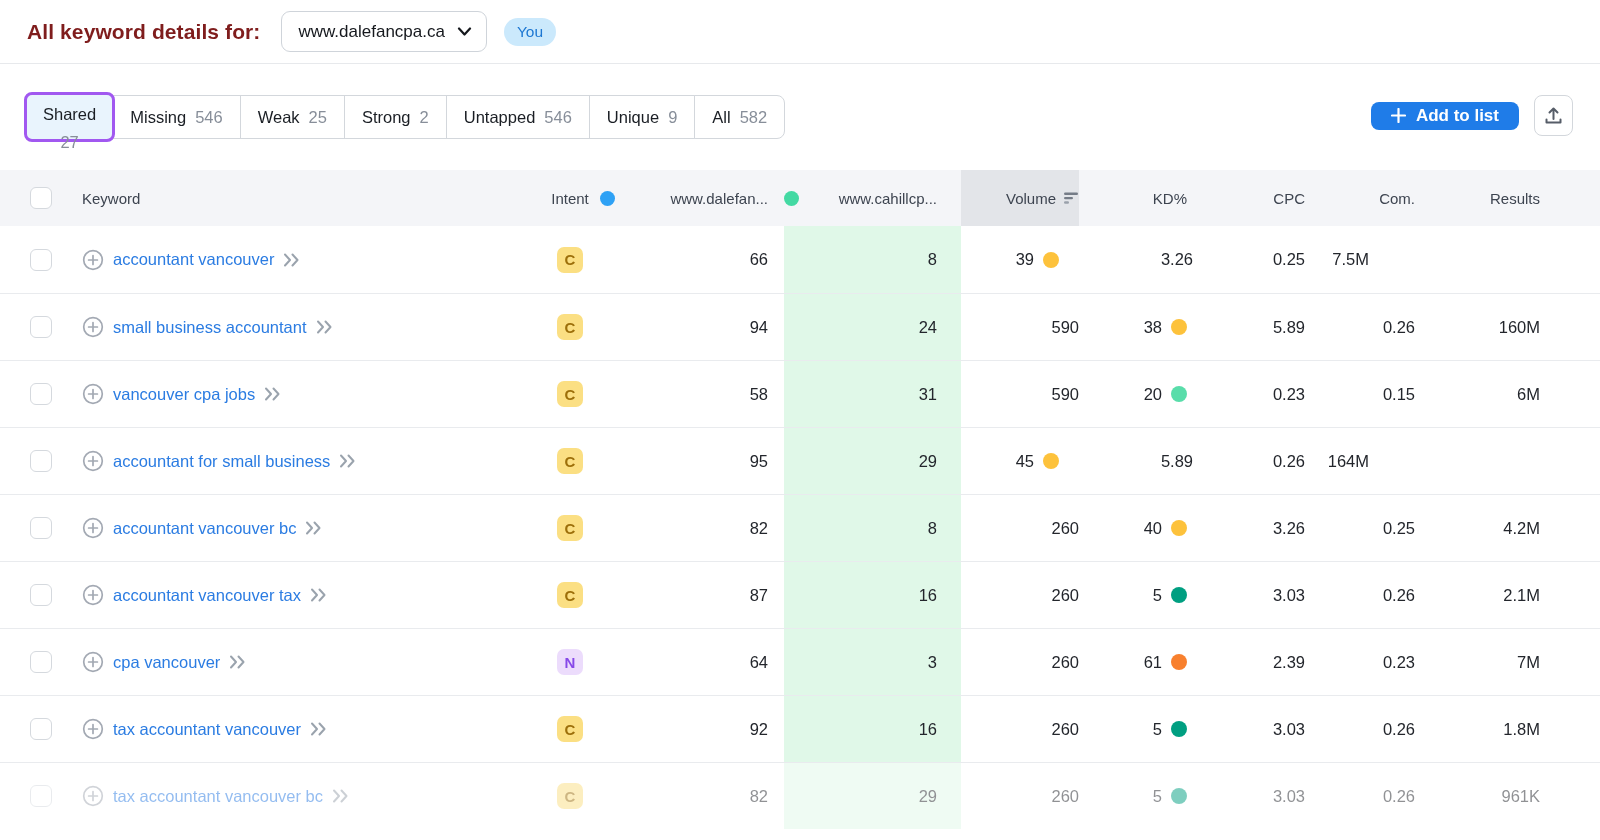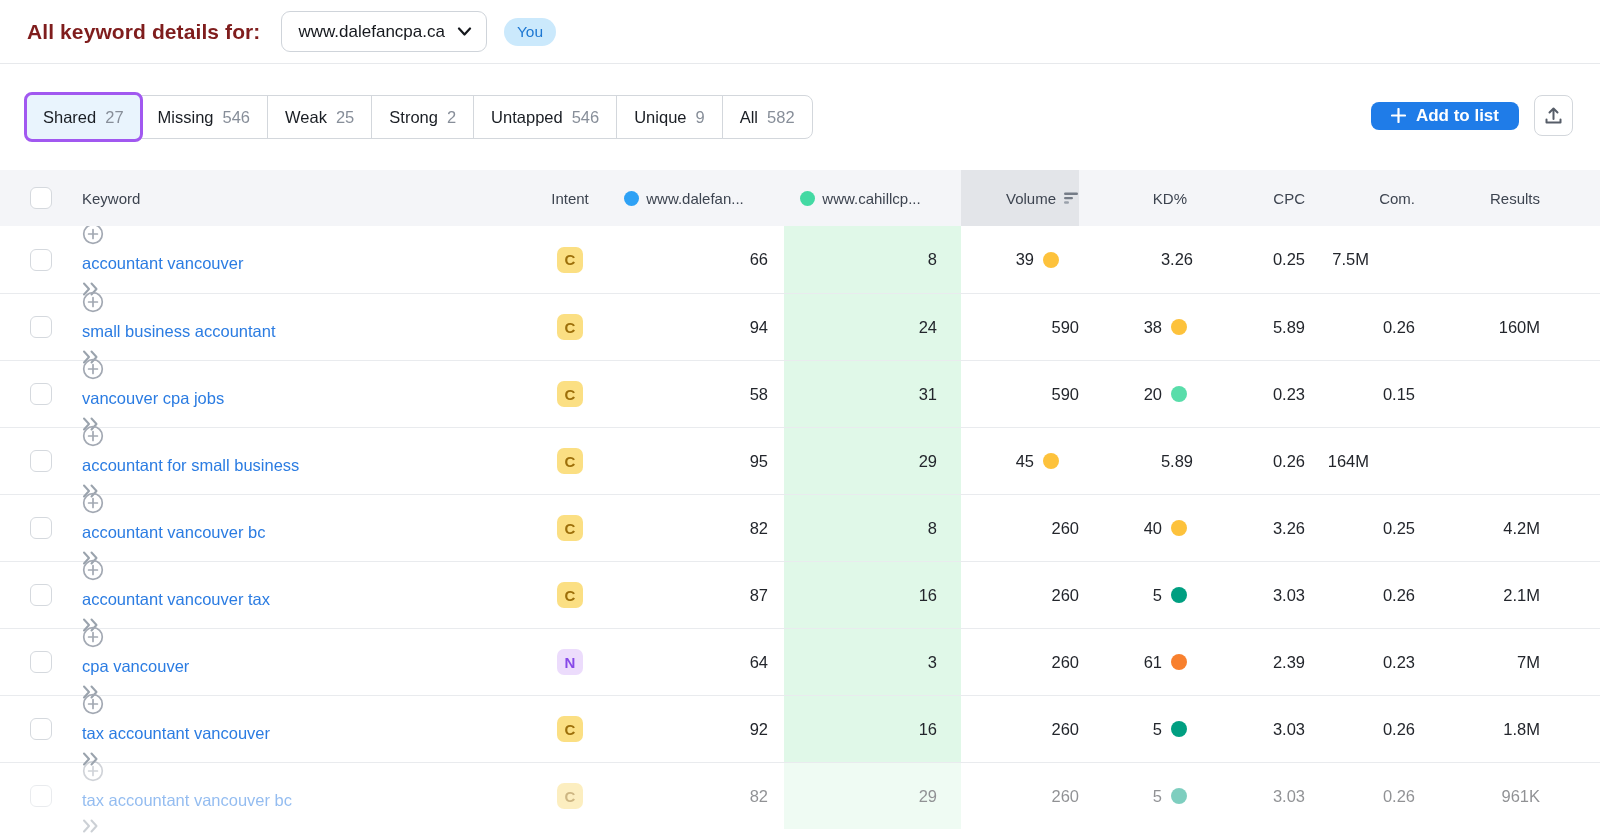--- a/index.html
+++ b/index.html
@@ -22,60 +22,60 @@
   .domain-select{margin-left:21px;height:41px;display:flex;align-items:center;gap:12px;
     border:1px solid #cfd4da;border-radius:9px;padding:0 14px 0 16px;cursor:pointer;background:#fff;}
   .domain-select .val{font-size:17px;color:#15181d;}
   .you-badge{margin-left:17px;background:var(--you-badge-bg);color:var(--you-badge-text);
     font-size:15.5px;padding:5px 13px;border-radius:15px;}
   
   .filterbar{margin:31px 27px 0 27px;display:flex;align-items:flex-start;justify-content:space-between;}
   .tabs{display:flex;}
   .tab{display:flex;align-items:center;gap:9px;background:#fff;border:1px solid #d3d7dc;
     padding:6px 17px;margin-left:-1px;cursor:pointer;font-family:inherit;height:44px;position:relative;}
-  .tab:first-child{border-top-left-radius:8px;border-bottom-left-radius:8px;margin-left:0;}
+  .tab:first-child{border-top-left-radius:8px;border-bottom-left-radius:8px;margin-left:0;flex-direction:column;}
   .tab:last-child{border-top-right-radius:8px;border-bottom-right-radius:8px;}
   .tab-label{font-size:16.5px;color:#1a1e24;}
   .tab-count{font-size:16.5px;color:#878e99;}
   .tab.active{border:3px solid var(--active-tab-border);border-radius:8px;background:var(--active-tab-bg);
     margin:-3px -2px -3px -3px;height:50px;z-index:2;padding:10px 16px;}
   .actions{display:flex;gap:15px;align-items:center;}
   .btn-add{display:flex;align-items:center;gap:10px;background:var(--accent-blue);color:#fff;
     border:none;border-radius:8px;height:28px;padding:0 20px;font-size:17px;font-weight:700;
     font-family:inherit;cursor:pointer;}
   .btn-export{width:39px;height:41px;background:#fff;border:1px solid #d3d7dc;border-radius:8px;
     display:flex;align-items:center;justify-content:center;cursor:pointer;}
   
   .table{margin-top:31px;position:relative;}
   .trow{display:grid;grid-template-columns:72px 1fr 60px 184px 177px 118px 128px 112px 110px 171px;
     align-items:center;}
   .thead{background:var(--table-header-bg);height:56px;font-size:15px;color:#3d4450;}
   .row{height:67px;border-top:1px solid #e9ebee;font-size:16.5px;}
   .row:first-child{border-top:none;}
   .c-check{padding-left:30px;align-self:stretch;display:flex;align-items:center;}
   .checkbox{width:22px;height:22px;border:1px solid #d5d9de;border-radius:6px;background:#fff;cursor:pointer;}
-  .c-kw{display:flex;gap:9px;padding-left:10px;overflow:hidden;flex-direction:column;}
+  .c-kw{display:flex;align-items:center;gap:9px;padding-left:10px;overflow:hidden;}
   .th-kw{padding-left:10px;}
   .kw-link{color:var(--link-blue);text-decoration:none;cursor:pointer;white-space:nowrap;}
   .c-intent{display:flex;justify-content:center;}
   .intent-badge{width:26px;height:26px;border-radius:7px;display:flex;align-items:center;
     justify-content:center;font-size:15px;font-weight:700;}
   .intent-c{background:var(--intent-c-bg);color:var(--intent-c-text);}
   .intent-n{background:var(--intent-n-bg);color:var(--intent-n-text);}
   .num-cell{display:flex;justify-content:flex-end;align-self:stretch;align-items:center;}
   .c-a{padding-right:16px;}
   .c-b{padding-right:24px;}
   .row .c-b{background:var(--shared-col-bg);}
   .c-vol{}
   .thead .c-vol{background:var(--volume-header-bg);gap:7px;}
   .c-kd{padding-right:20px;gap:9px;}
   .c-cpc{padding-right:14px;}
   .c-com{padding-right:14px;}
   .c-res{padding-right:60px;}
-  .th-domain{display:flex;align-items:center;justify-content:center;gap:7px;align-self:stretch;}
+  .th-domain{display:flex;align-items:center;justify-content:space-between;gap:7px;align-self:stretch;}
   .domain-dot{width:15px;height:15px;border-radius:50%;flex:none;}
   .dot-a{background:var(--domain-a-dot);}
   .dot-b{background:var(--domain-b-dot);}
   .kd-dot{width:16px;height:16px;border-radius:50%;flex:none;}
   .kd-very_easy{background:var(--kd-very-easy);}
   .kd-easy{background:var(--kd-easy);}
   .kd-possible{background:var(--kd-possible);}
   .kd-difficult{background:var(--kd-difficult);}
   .row-faded > *{opacity:.5;}
   .table-wrap{position:relative;height:684px;overflow:hidden;}
@@ -298,20 +298,23 @@
     <div class="num-cell c-kd">
       <span class="kd-num">20</span>
       <span class="kd-dot kd-easy"></span>
     </div>
     <div class="num-cell c-cpc cell-cpc">
             <span class="num">0.23</span>
           </div>
     <div class="num-cell c-com cell-com">
             <span class="num">0.15</span>
           </div>
+    <div class="num-cell c-res cell-results">
+            <span class="num">6M</span>
+          </div>
   </div>
         <div class="trow row">
     <div class="c-check">
       <span class="checkbox"></span>
     </div>
     <div class="c-kw">
       <span>
         <svg width="22" height="22" viewBox="0 0 22 22">
                 <circle cx="11" cy="11" r="9.3" fill="none" stroke="#a3a9b3" stroke-width="1.7"></circle>
                 <path d="M11 6.6v8.8M6.6 11h8.8" stroke="#a3a9b3" stroke-width="1.7" stroke-linecap="round"></path>

